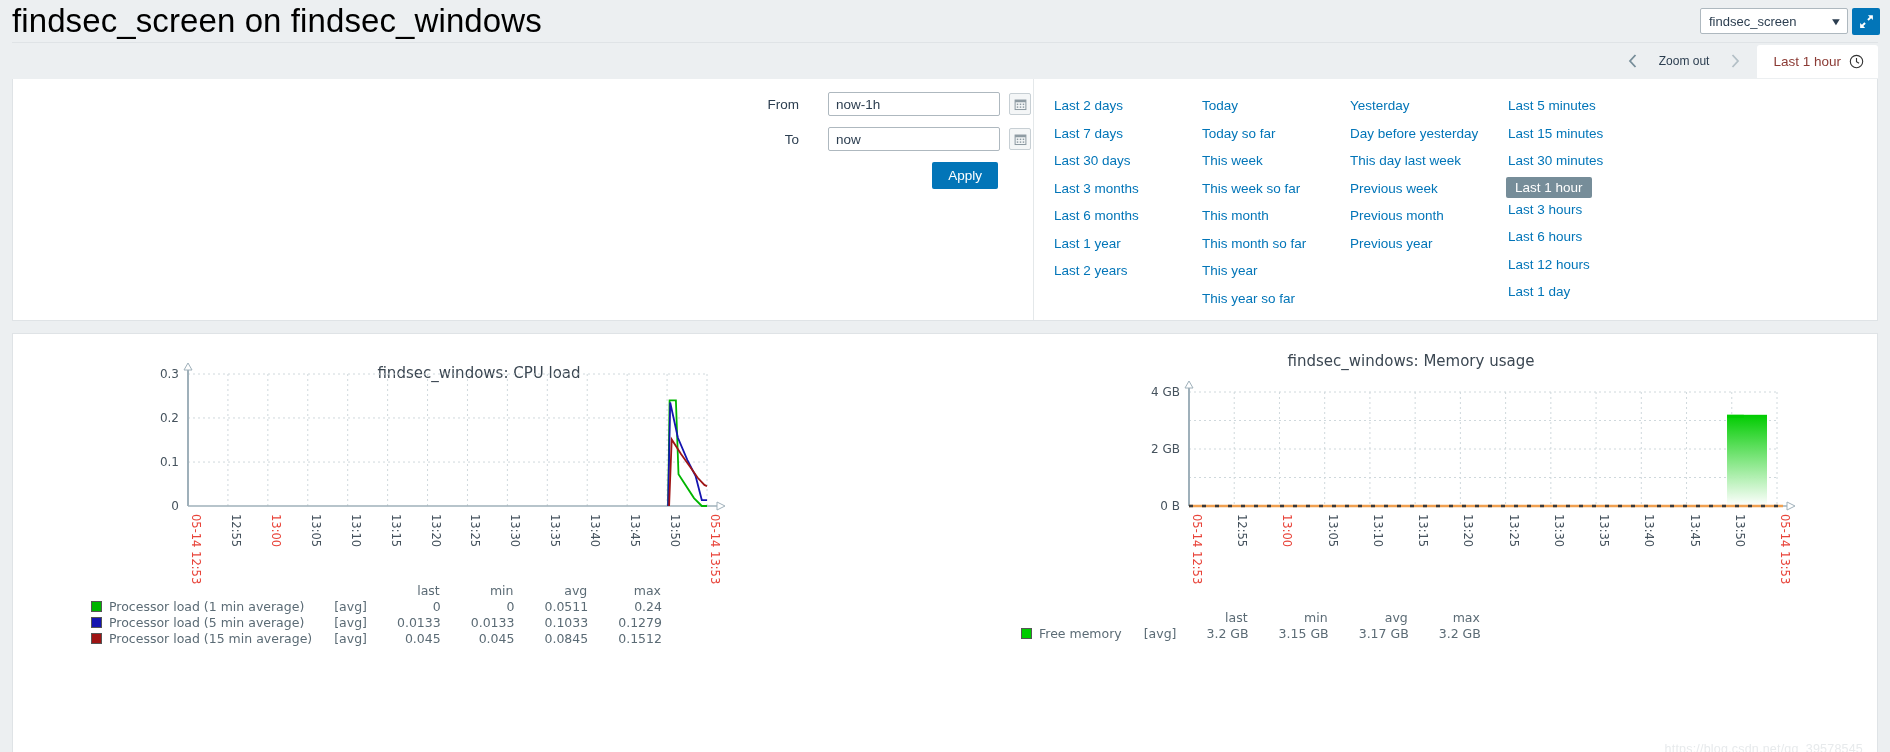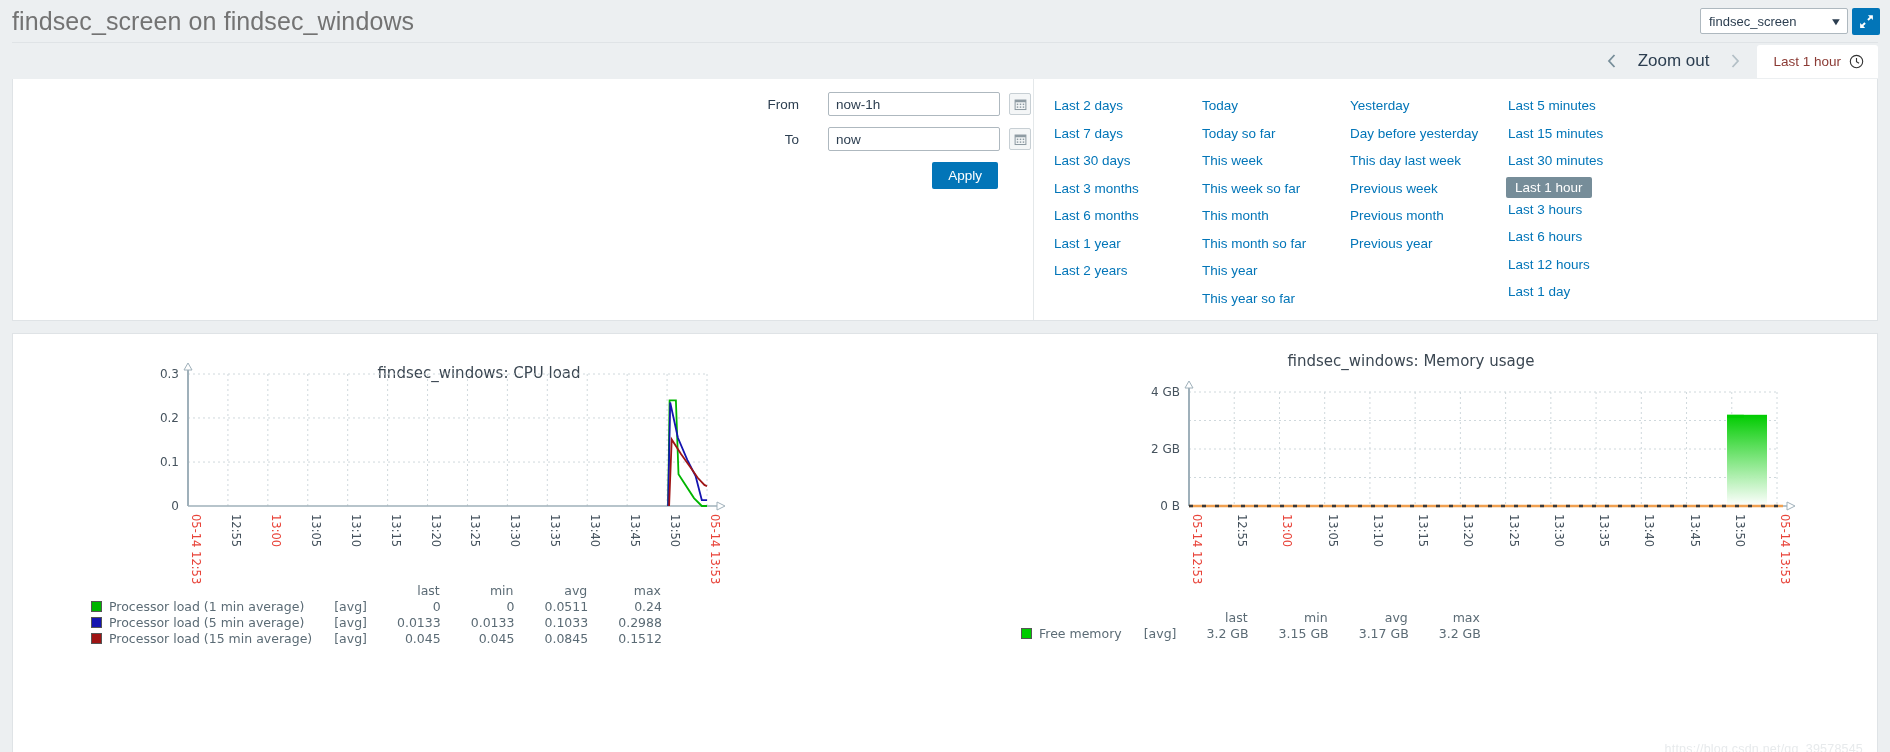--- a/index.html
+++ b/index.html
@@ -14,22 +14,22 @@
 
   
   .header {
     height: 42px;
     background: #eceff1;
     display: flex; align-items: center;
     padding: 0 10px 0 12px;
     position: relative;
   }
   .page-title {
-    font-size: 25px;
-    color: #737373;
+    font-size: 33px;
+    color: #000000;
     font-weight: 400;
     letter-spacing: 0.1px;
     white-space: nowrap;
   }
   .header-right {
     margin-left: auto;
     display: flex; align-items: center; gap: 4px;
   }
   .screen-select {
     width: 148px; height: 26px;
@@ -65,21 +65,21 @@
     position: relative;
   }
   .timenav-inner { display: flex; align-items: center; height: 36px; }
   .nav-arrow {
     width: 28px; height: 36px;
     display: flex; align-items: center; justify-content: center;
     color: #768d99; font-size: 19px; line-height: 1;
   }
   .nav-arrow.dim { color: #b3bfc6; }
   .zoom-out {
-    font-size: 17px; color: #2c3e50;
+    font-size: 12px; color: #2c3e50;
     padding: 0 12px;
     line-height: 36px;
   }
   .time-tab {
     margin-left: 8px;
     height: 33px;
     background: #ffffff;
     border-radius: 3px 3px 0 0;
     display: flex; align-items: center; gap: 8px;
     padding: 0 14px 0 16px;
@@ -415,21 +415,21 @@
             <td class="num">0</td>
             <td class="num">0.0511</td>
             <td class="num">0.24</td>
           </tr>
           <tr>
             <td><span class="sw" style="background:#1414b0"></span><span>Processor load (5 min average)</span></td>
             <td class="agg">[avg]</td>
             <td class="num">0.0133</td>
             <td class="num">0.0133</td>
             <td class="num">0.1033</td>
-            <td class="num">0.2988</td>
+            <td class="num">0.1279</td>
           </tr>
           <tr>
             <td><span class="sw" style="background:#9e1414"></span><span>Processor load (15 min average)</span></td>
             <td class="agg">[avg]</td>
             <td class="num">0.045</td>
             <td class="num">0.045</td>
             <td class="num">0.0845</td>
             <td class="num">0.1512</td>
           </tr>
         </tbody>

